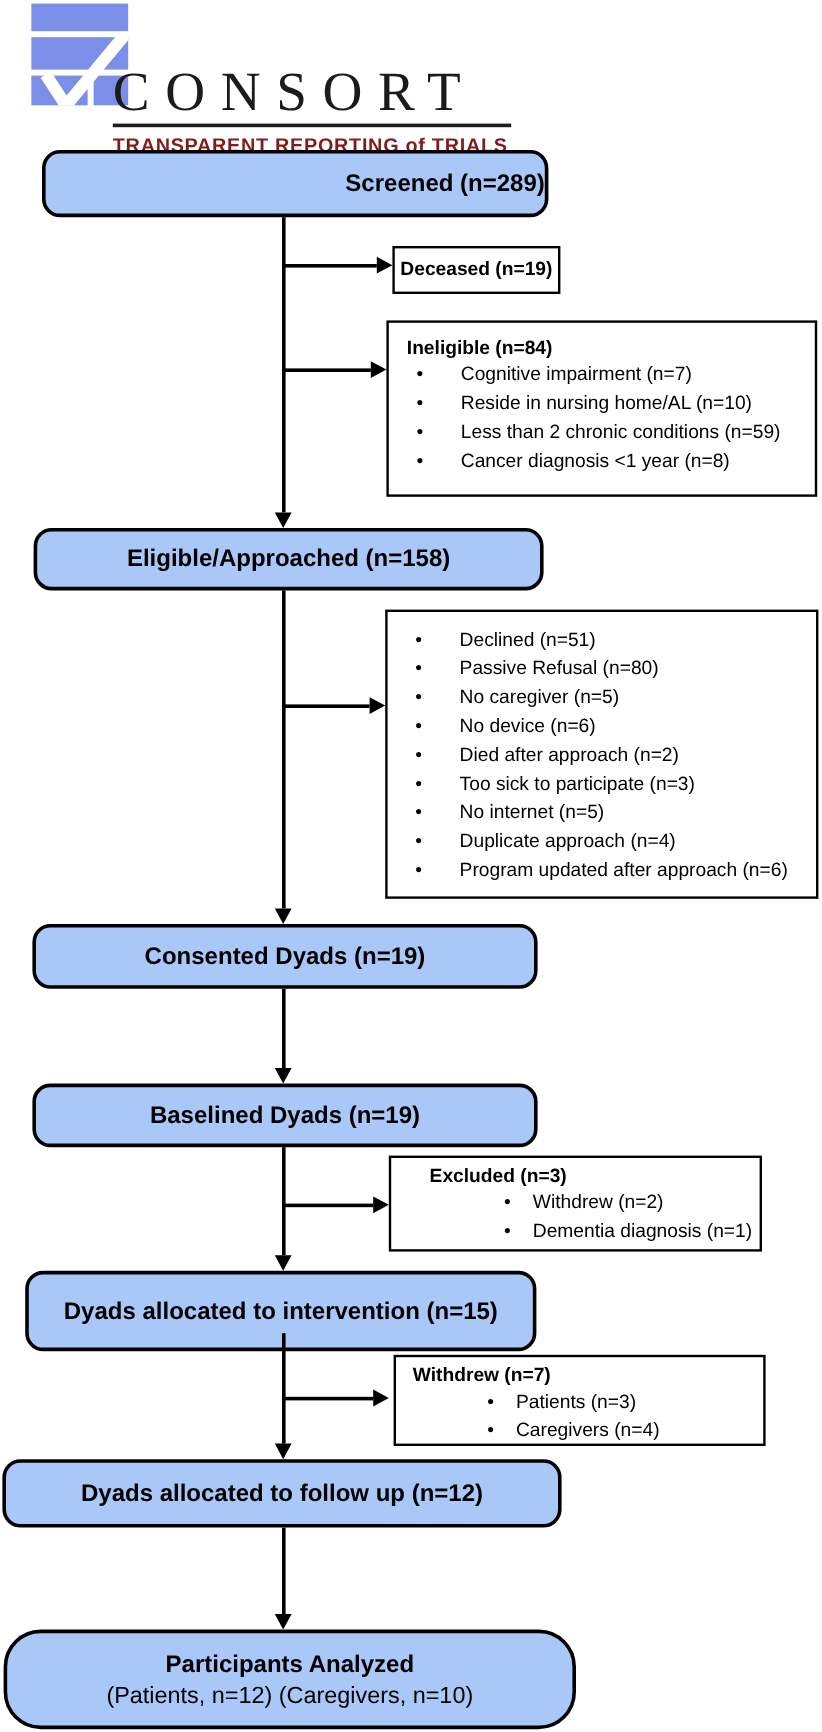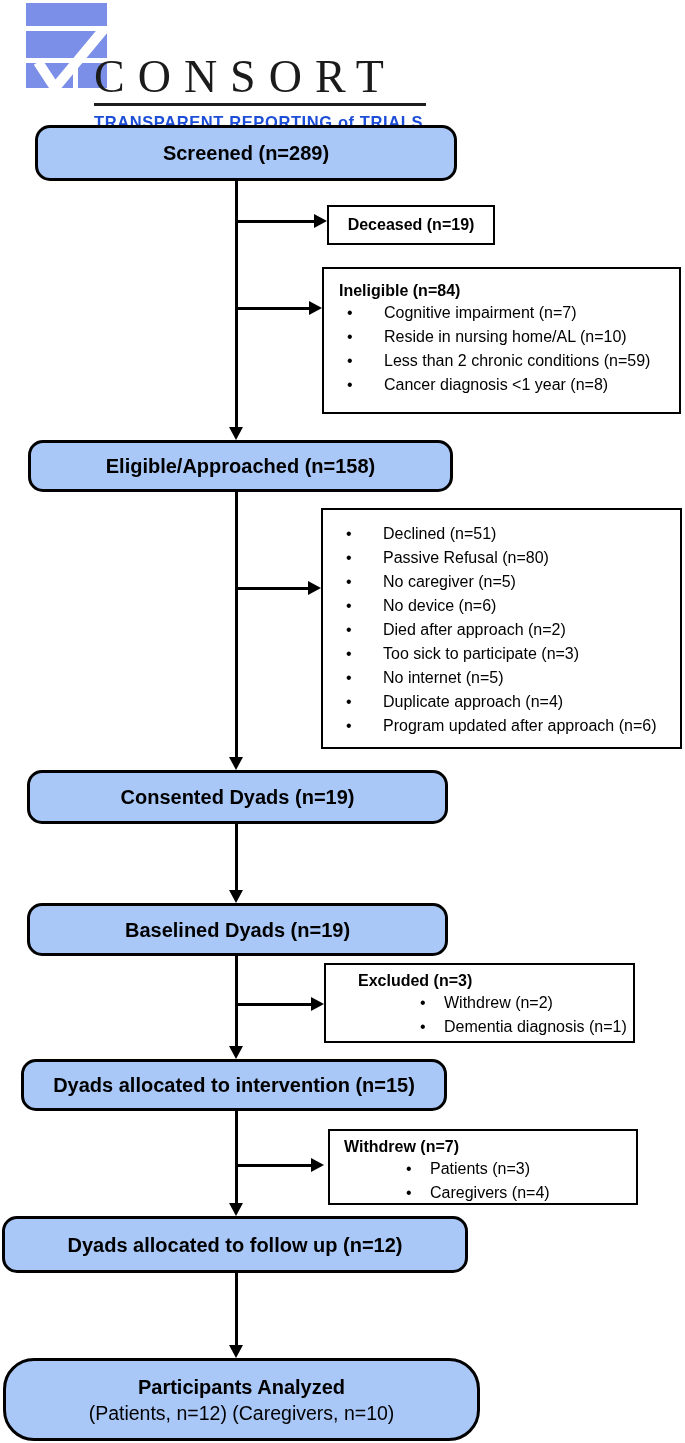--- a/index.html
+++ b/index.html
@@ -12,48 +12,48 @@
   
   .logo { position:absolute; left:26px; top:2px; display:flex; }
   .logo-icon { width:81px; height:86px; }
   .logo-textblock { position:absolute; left:94px; top:4px; width:340px;margin-top:48px; }
   .logo-title {
     font-family:"Liberation Serif", serif; font-size:46px; font-weight:400;
     letter-spacing:13px; color:#1b1b1b; line-height:50px; white-space:nowrap;
   }
   .logo-rule { width:332px; height:3px; background:#1d1d1d; margin-top:1px; }
   .logo-subtitle {
-    font-size:16.5px; font-weight:bold; letter-spacing:0.6px; color:#1d4ed8;
+    font-size:16.5px; font-weight:bold; letter-spacing:0.6px; color:#7f1d1d;
     margin-top:7px; white-space:nowrap;
   }
 
   
   .bluebox {
     position:absolute; background:#a9c7f7; border:3px solid #000;
     border-radius:15px; box-sizing:border-box;
     display:flex; flex-direction:column; align-items:center; justify-content:center;
     font-size:20px; font-weight:bold; text-align:center; line-height:26px;
   }
   .bluebox .sub { font-weight:normal; font-size:19.5px; }
 
-  .b-screened     { left:35px;  top:125px;  width:422px; height:56px; }
+  .b-screened     { left:35px;  top:125px;  width:422px; height:56px;align-items:flex-end; }
   .b-eligible     { left:28px;  top:440px;  width:425px; height:52px; }
   .b-consented    { left:27px;  top:770px;  width:421px; height:54px; }
   .b-baselined    { left:27px;  top:903px;  width:421px; height:53px; }
-  .b-intervention { left:21px;  top:1059px; width:426px; height:52px; }
+  .b-intervention { left:21px;  top:1059px; width:426px; height:67px; }
   .b-followup     { left:2px;   top:1216px; width:466px; height:57px; }
   .b-analyzed     { left:3px;   top:1358px; width:477px; height:83px;border-radius:31px; }
 
   
   .sidebox {
     position:absolute; background:#fff; border:2.5px solid #000;
     box-sizing:border-box; font-size:16px;
   }
   .sidebox .title { font-weight:bold; }
-  .s-deceased    { left:327px; top:205px;  width:168px; height:40px;
+  .s-deceased    { left:327px; top:205px;  width:140px; height:40px;
                    display:flex; align-items:center; justify-content:center; font-weight:bold; }
   .s-ineligible  { left:322px; top:267px;  width:359px; height:147px; padding:13px 0 0 15px; }
   .s-notenrolled { left:321px; top:508px;  width:361px; height:241px; padding:11px 0 0 15px; }
   .s-excluded    { left:324px; top:963px;  width:311px; height:80px;  padding:7px 0 0 32px; }
   .s-withdrew    { left:328px; top:1129px; width:310px; height:76px;  padding:7px 0 0 14px; }
 
   ul.bullets { list-style:none; margin:1px 0 0 0; padding:0; }
   ul.bullets li { display:flex; line-height:24px; }
   .indent-a li .dot { margin-left:8px;  width:37px; }
   .indent-b li .dot { margin-left:62px; width:24px; }

